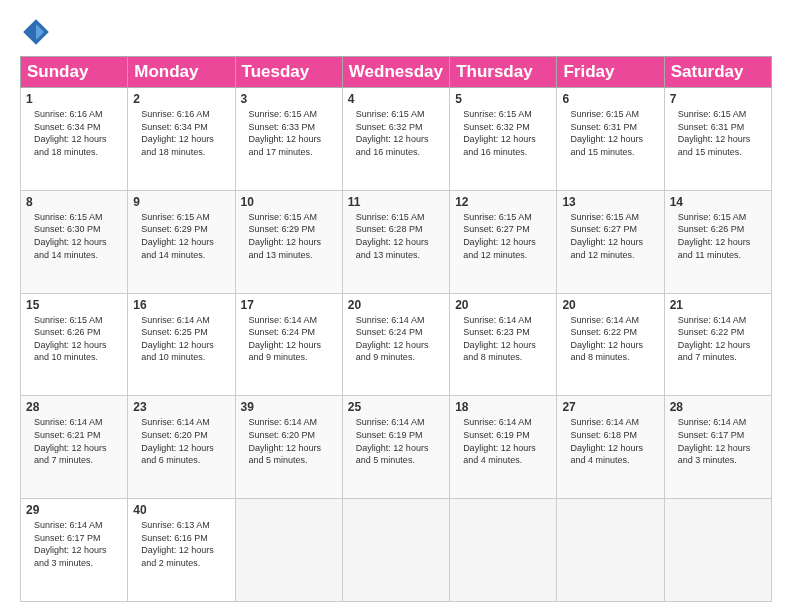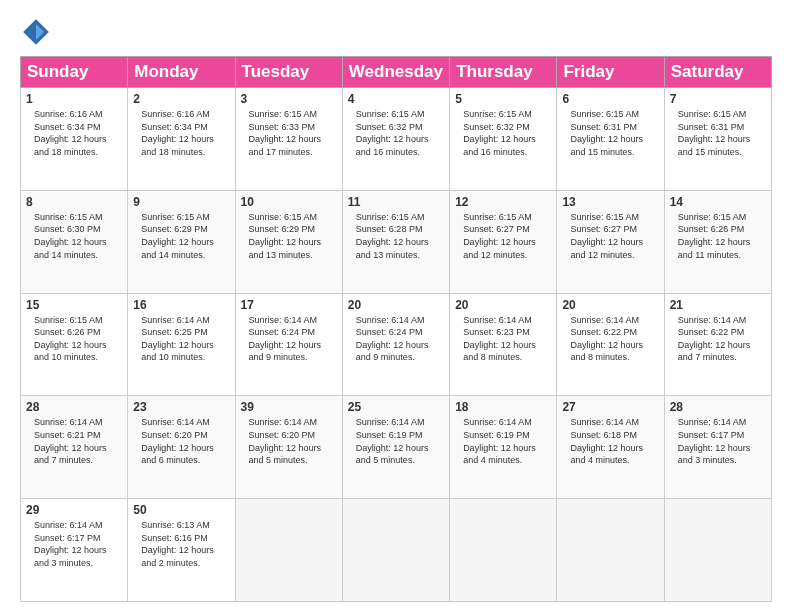--- a/index.html
+++ b/index.html
@@ -337,21 +337,21 @@
         </tr>
         <tr>
           <td>
             <span class="day-num">29</span>
             <div class="day-info" style="white-space: pre-line;">Sunrise: 6:14 AM
 Sunset: 6:17 PM
 Daylight: 12 hours
 and 3 minutes.</div>
           </td>
           <td>
-            <span class="day-num">50</span>
+            <span class="day-num">40</span>
             <div class="day-info" style="white-space: pre-line;">Sunrise: 6:13 AM
 Sunset: 6:16 PM
 Daylight: 12 hours
 and 2 minutes.</div>
           </td>
           <td class="empty"></td>
           <td class="empty"></td>
           <td class="empty"></td>
           <td class="empty"></td>
           <td class="empty"></td>

